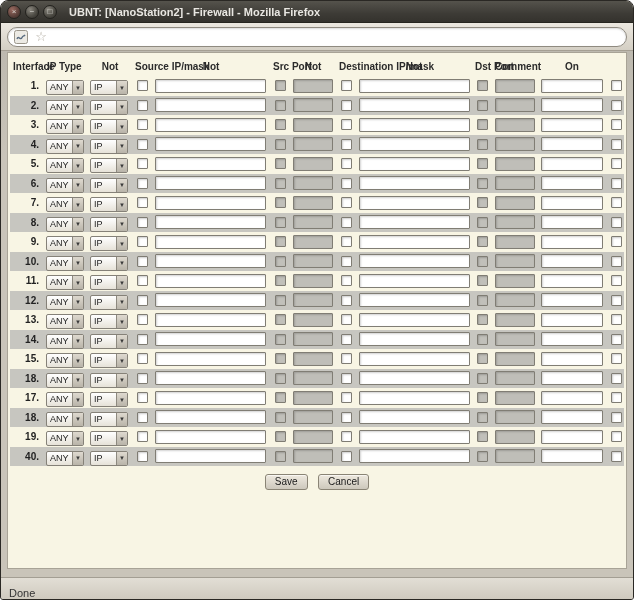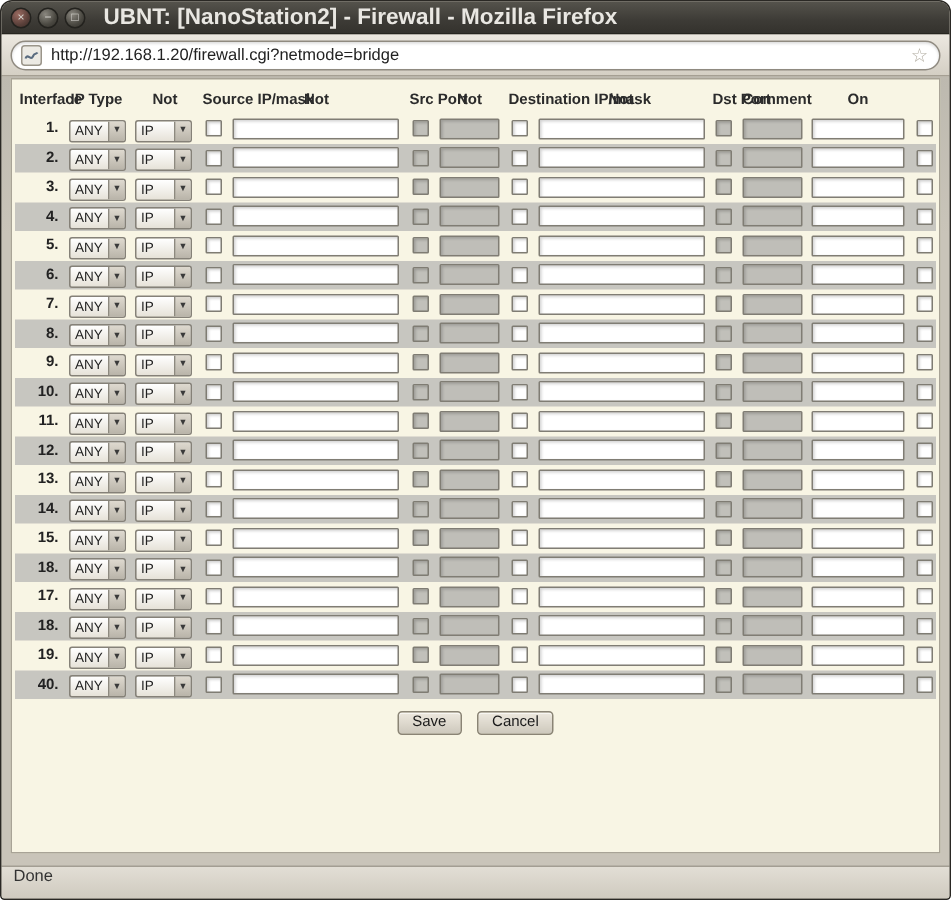--- a/index.html
+++ b/index.html
@@ -25,21 +25,21 @@
   }
   .wbtn{
     width:14px;height:14px;border-radius:50%;
     border:1px solid #23221e;
     color:#d9d7d2;font-size:8px;line-height:12px;text-align:center;
     margin-right:4px;cursor:default;
     background:radial-gradient(circle at 35% 30%, #8a877f, #4a4841 60%, #32302b);
   }
   .wbtn.close{background:radial-gradient(circle at 35% 30%, #9a6a60, #5a403a 60%, #3a2b26);}
   .wtitle{
-    color:#e9e7e2;font-size:15px;font-weight:bold;
+    color:#e9e7e2;font-size:11px;font-weight:bold;
     margin-left:8px;white-space:nowrap;overflow:hidden;
   }
 
   
   .toolbar{
     height:28px;flex:0 0 28px;
     background:linear-gradient(#ece8e0,#d4cfc4);
     border-bottom:1px solid #a59f93;
     display:flex;align-items:center;
     padding:0 6px;
@@ -140,21 +140,21 @@
     border:1px solid #8a8475;border-radius:3px;
     box-shadow:inset 0 1px 0 rgba(255,255,255,.6);
     cursor:pointer;
   }
 
   
   .statusbar{
     height:22px;flex:0 0 22px;
     background:linear-gradient(#e2ded5,#cfcabf);
     border-top:1px solid #a39e93;
-    display:flex;align-items:flex-start;
+    display:flex;align-items:flex-end;
     font-size:11px;color:#333;
     padding:0 8px;
   }
 </style>
 </head>
 <body>
 
 <div class="window">
 
   <div class="titlebar">
@@ -165,21 +165,20 @@
   </div>
 
   <div class="toolbar">
     <div class="urlfield">
       <span class="favicon">
         <svg width="14" height="14" viewBox="0 0 14 14">
           <rect x="0.5" y="0.5" width="13" height="13" rx="2" fill="#eceae4" stroke="#9a958a"></rect>
           <path d="M3 9 C4.5 5, 6.5 11, 8 7.5 C9 5.2, 10 6.5, 11 5" stroke="#5a6c80" stroke-width="1.4" fill="none"></path>
         </svg>
       </span>
-      <input class="urlinput" value="http://192.168.1.20/firewall.cgi?netmode=bridge" style="">
       <span class="star">☆</span>
     </div>
   </div>
 
   <div class="frame">
     <div class="page">
 
       <div class="tbl">
         <div class="thead">
             <div class="th">Interface</div>

